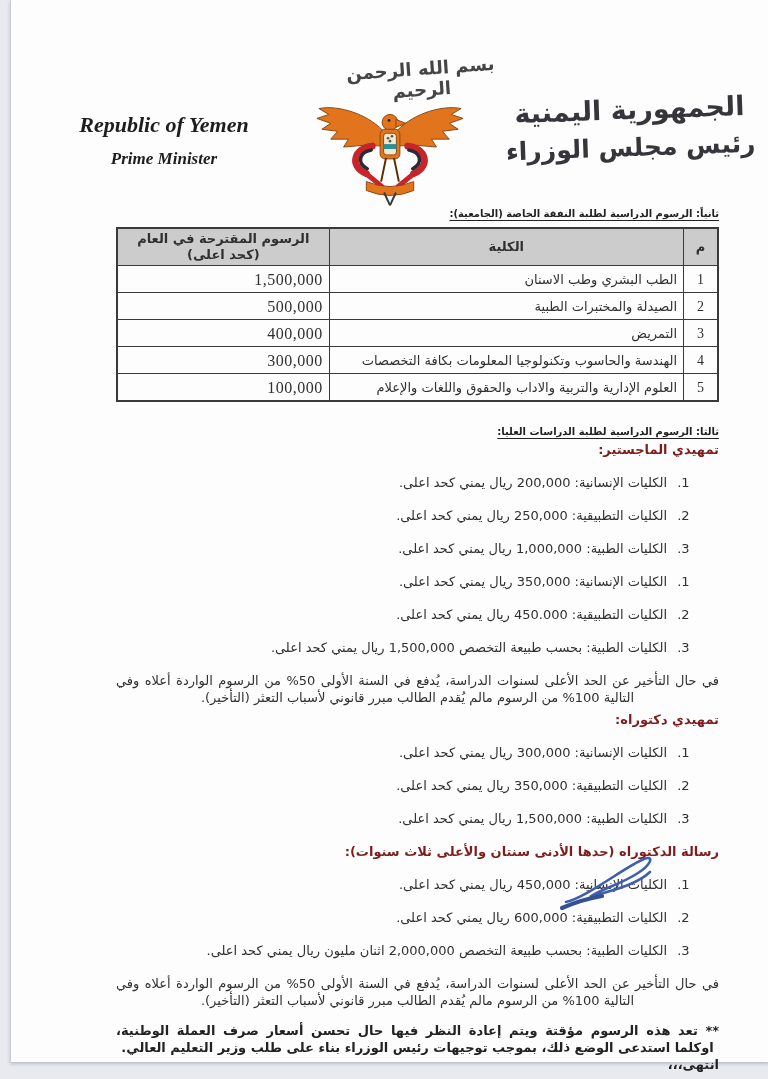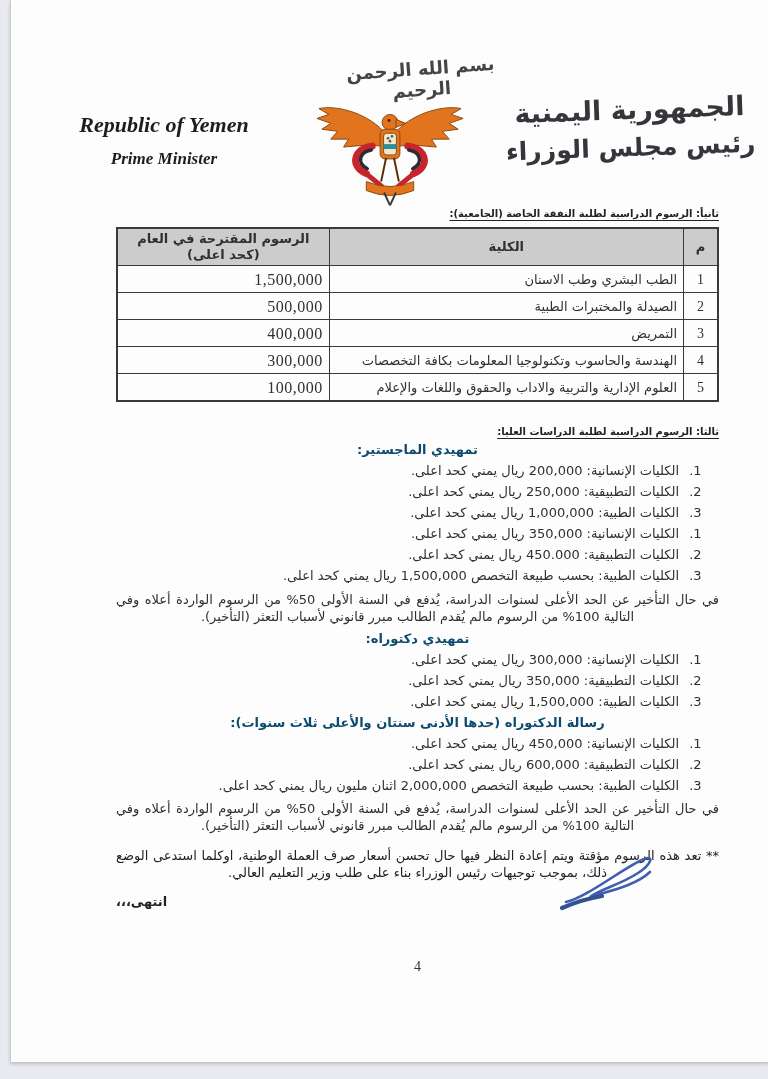--- a/index.html
+++ b/index.html
@@ -47,33 +47,33 @@
   table.fees{
     width:100%;border-collapse:collapse;margin-top:5px;
     border:2px solid #3a3a3a;
   }
   table.fees th,table.fees td{border:1px solid #3a3a3a;padding:2px 6px;}
   table.fees th{background:#cccccc;font-weight:bold;font-size:13px;line-height:16px;}
   td.col-no{width:22px;text-align:center;font-family:"Liberation Serif",serif;font-size:14px;}
   td.col-college{width:366px;text-align:right;height:22px;}
   td.col-fee{width:210px;text-align:right;font-family:Liberation Serif, serif;font-size:16px;letter-spacing:.5px;}
   .title-3{margin-top:21px;}
-  .blk-head{font-weight:bold;color:#0c4a6e;margin-top:1px;text-align:center;}
+  .blk-head{font-weight:bold;color:#7f1d1d;margin-top:1px;}
   .blk-head.gap{margin-top:11px;}
   ol.fee-list{margin:0;padding:0 30px 0 0;}
-  ol.fee-list li{margin:4px;padding-right:6px;text-align:right;}
+  ol.fee-list li{margin:16px;padding-right:6px;text-align:right;}
   p.note{
     margin:7px 0 0 0;text-align:justify;text-align-last:center;
   }
   p.note.second{margin-top:6px;}
   p.footnote{
-    margin:13px 0 12px 0;font-weight:normal;color:#222;
+    margin:13px 0 0 0;font-weight:bold;color:#222;
     text-align:justify;text-align-last:center;
   }
-  .end-word{text-align:left;font-weight:bold;color:#222;margin-top:0;}
+  .end-word{text-align:right;font-weight:bold;color:#222;margin-top:0;}
   .signature{position:absolute;left:545px;top:852px;width:118px;height:64px;}
   .page-number{
     text-align:center;margin-top:48px;
     font-family:"Liberation Serif",serif;font-size:14px;color:#333;
   }
 </style>
 </head>
 <body>
 
 <div class="page">

